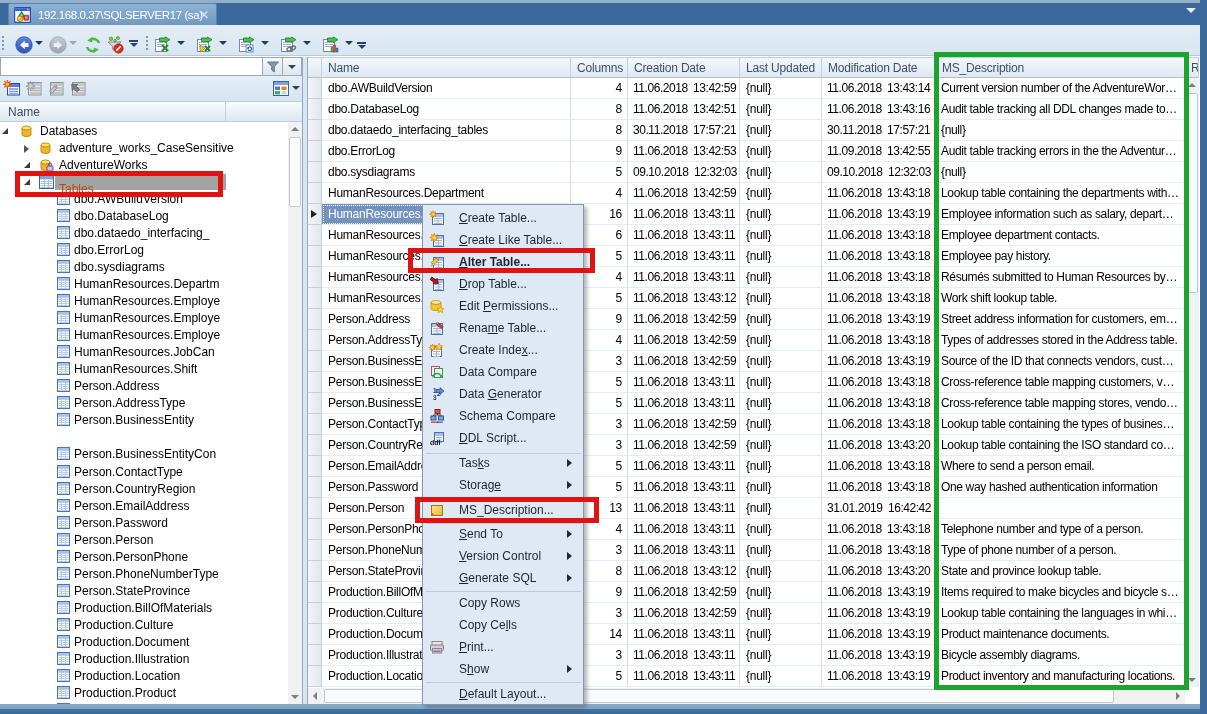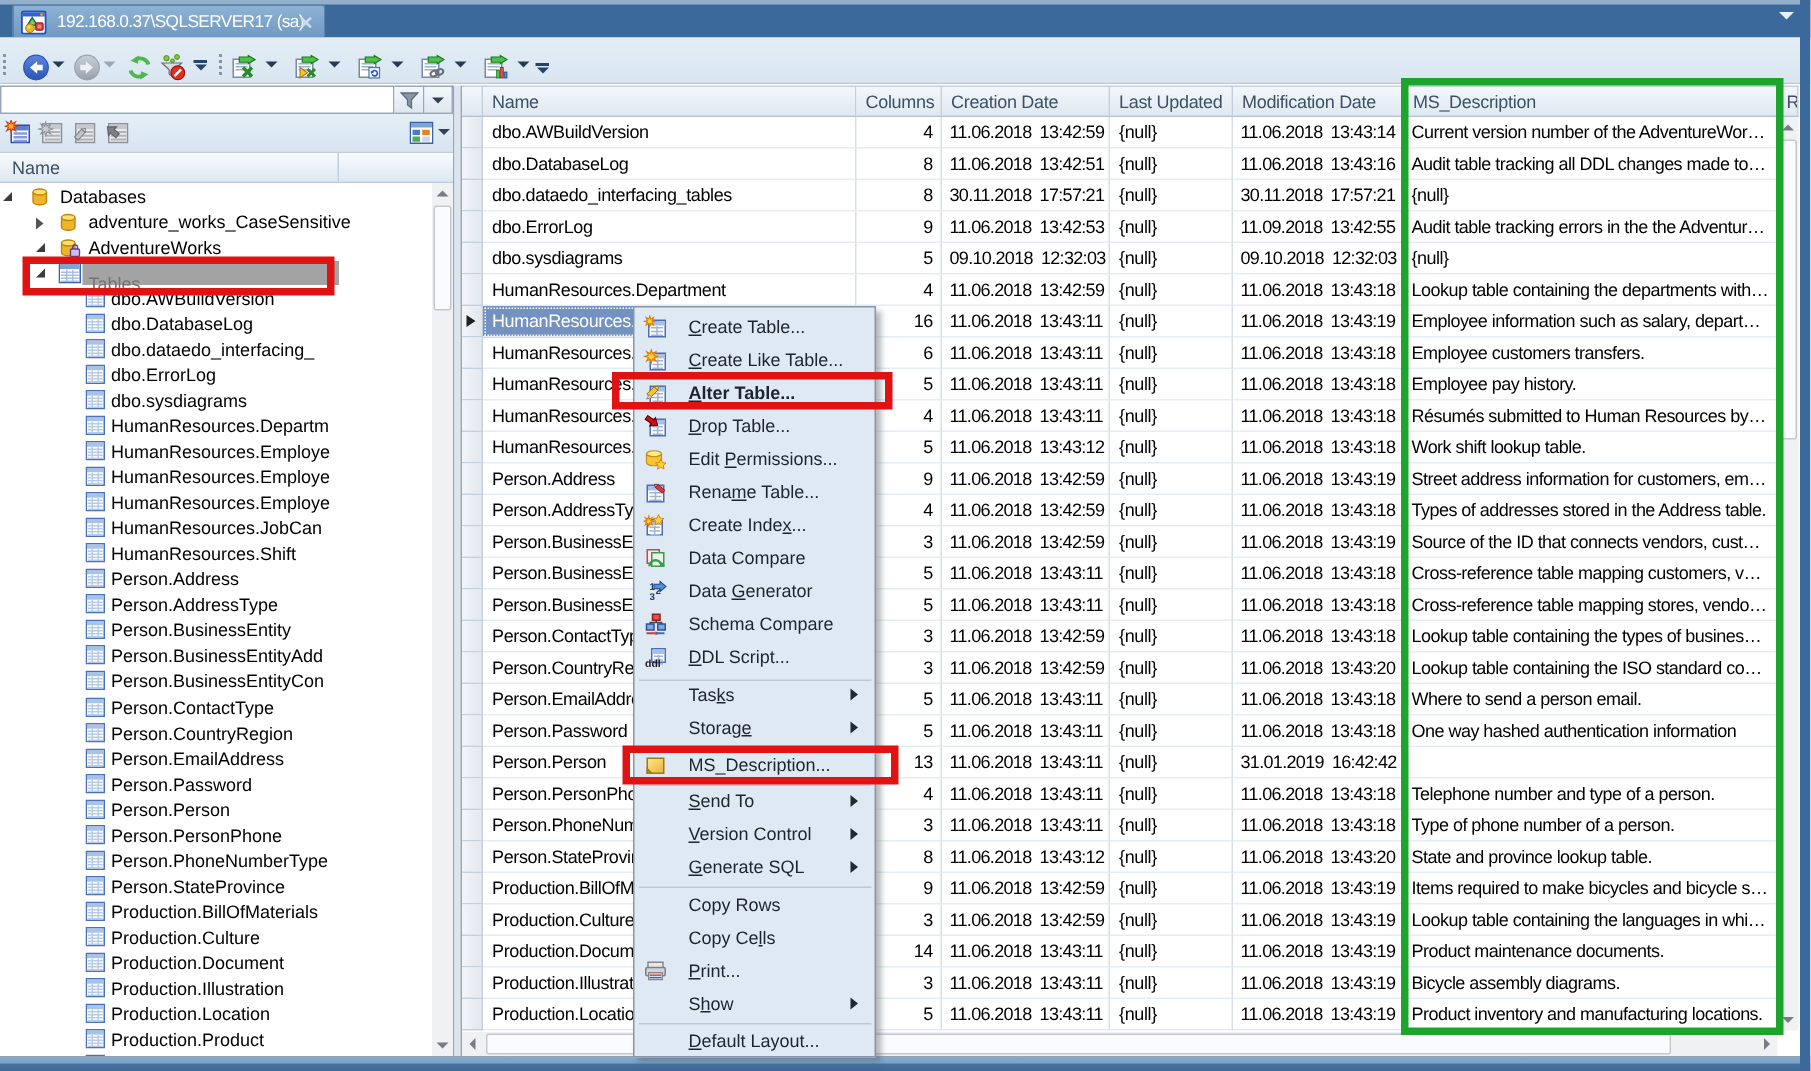--- a/index.html
+++ b/index.html
@@ -347,21 +347,21 @@
           <rect x="1" y="1" width="13" height="3.4" fill="#7fa3d8"></rect>
           <g stroke="#a8bede" stroke-width="1">
             <line x1="1.5" y1="6.5" x2="13.5" y2="6.5"></line>
             <line x1="1.5" y1="8.5" x2="13.5" y2="8.5"></line>
             <line x1="1.5" y1="10.5" x2="13.5" y2="10.5"></line>
             <line x1="1.5" y1="12.5" x2="13.5" y2="12.5"></line>
             <line x1="5.5" y1="5" x2="5.5" y2="13"></line>
             <line x1="9.5" y1="5" x2="9.5" y2="13"></line>
           </g>
         </svg></div>
-      <span style="position:absolute;left:59px;top:9px;color:#737373;">Tables</span>
+      <span style="position:absolute;left:59px;top:9px;color:#c2410c;">Tables</span>
     </div>
     <div class="trow" style="top:68.20px;">
       <div style="position:absolute;left:42px;top:6px;"></div>
       <div style="position:absolute;left:57px;top:1.5px;"><svg width="13" height="13" viewBox="0 0 13 13" style="">
           <rect x="0.5" y="0.5" width="12" height="12" fill="#fff" stroke="#4a72b8"></rect>
           <rect x="1" y="1" width="11" height="2.8" fill="#a8c2e8"></rect>
           <g stroke="#b8cce8" stroke-width="1">
             <line x1="1.5" y1="5.5" x2="11.5" y2="5.5"></line>
             <line x1="1.5" y1="7.5" x2="11.5" y2="7.5"></line>
             <line x1="1.5" y1="9.5" x2="11.5" y2="9.5"></line>
@@ -572,36 +572,20 @@
           <g stroke="#b8cce8" stroke-width="1">
             <line x1="1.5" y1="5.5" x2="11.5" y2="5.5"></line>
             <line x1="1.5" y1="7.5" x2="11.5" y2="7.5"></line>
             <line x1="1.5" y1="9.5" x2="11.5" y2="9.5"></line>
             <line x1="1.5" y1="11.5" x2="11.5" y2="11.5"></line>
             <line x1="4.5" y1="4" x2="4.5" y2="12"></line>
             <line x1="8.5" y1="4" x2="8.5" y2="12"></line>
           </g>
         </svg></div>
       <span style="position:absolute;left:74px;top:1.5px;">Person.BusinessEntity</span>
-    </div>
-    <div class="trow" style="top:306.90px;">
-      <div style="position:absolute;left:42px;top:6px;"></div>
-      <div style="position:absolute;left:57px;top:1.5px;"><svg width="13" height="13" viewBox="0 0 13 13" style="">
-          <rect x="0.5" y="0.5" width="12" height="12" fill="#fff" stroke="#4a72b8"></rect>
-          <rect x="1" y="1" width="11" height="2.8" fill="#a8c2e8"></rect>
-          <g stroke="#b8cce8" stroke-width="1">
-            <line x1="1.5" y1="5.5" x2="11.5" y2="5.5"></line>
-            <line x1="1.5" y1="7.5" x2="11.5" y2="7.5"></line>
-            <line x1="1.5" y1="9.5" x2="11.5" y2="9.5"></line>
-            <line x1="1.5" y1="11.5" x2="11.5" y2="11.5"></line>
-            <line x1="4.5" y1="4" x2="4.5" y2="12"></line>
-            <line x1="8.5" y1="4" x2="8.5" y2="12"></line>
-          </g>
-        </svg></div>
-      <span style="position:absolute;left:74px;top:1.5px;">Person.BusinessEntityAdd</span>
     </div>
     <div class="trow" style="top:323.95px;">
       <div style="position:absolute;left:42px;top:6px;"></div>
       <div style="position:absolute;left:57px;top:1.5px;"><svg width="13" height="13" viewBox="0 0 13 13" style="">
           <rect x="0.5" y="0.5" width="12" height="12" fill="#fff" stroke="#4a72b8"></rect>
           <rect x="1" y="1" width="11" height="2.8" fill="#a8c2e8"></rect>
           <g stroke="#b8cce8" stroke-width="1">
             <line x1="1.5" y1="5.5" x2="11.5" y2="5.5"></line>
             <line x1="1.5" y1="7.5" x2="11.5" y2="7.5"></line>
             <line x1="1.5" y1="9.5" x2="11.5" y2="9.5"></line>
@@ -919,21 +903,21 @@
 <div class="cell dt" style="left:628px;top:204px;width:112px;">11.06.2018 13:43:11</div>
 <div class="cell" style="left:740px;top:204px;width:82px;">{null}</div>
 <div class="cell dt" style="left:822px;top:204px;width:114px;">11.06.2018 13:43:19</div>
 <div class="cell desc" style="left:936px;top:204px;width:249px;">Employee information such as salary, department, and title.</div>
 <div class="rowsel" style="top:225px;"></div>
 <div class="cell" style="left:322px;top:225px;width:249px;">HumanResources.EmployeeDepartmentHistory</div>
 <div class="cell num" style="left:571px;top:225px;width:57px;">6</div>
 <div class="cell dt" style="left:628px;top:225px;width:112px;">11.06.2018 13:43:11</div>
 <div class="cell" style="left:740px;top:225px;width:82px;">{null}</div>
 <div class="cell dt" style="left:822px;top:225px;width:114px;">11.06.2018 13:43:18</div>
-<div class="cell desc" style="left:936px;top:225px;width:249px;">Employee customers transfers.</div>
+<div class="cell desc" style="left:936px;top:225px;width:249px;">Employee department contacts.</div>
 <div class="rowsel" style="top:246px;"></div>
 <div class="cell" style="left:322px;top:246px;width:249px;">HumanResources.EmployeePayHistory</div>
 <div class="cell num" style="left:571px;top:246px;width:57px;">5</div>
 <div class="cell dt" style="left:628px;top:246px;width:112px;">11.06.2018 13:43:11</div>
 <div class="cell" style="left:740px;top:246px;width:82px;">{null}</div>
 <div class="cell dt" style="left:822px;top:246px;width:114px;">11.06.2018 13:43:18</div>
 <div class="cell desc" style="left:936px;top:246px;width:249px;">Employee pay history.</div>
 <div class="rowsel" style="top:267px;"></div>
 <div class="cell" style="left:322px;top:267px;width:249px;">HumanResources.JobCandidate</div>
 <div class="cell num" style="left:571px;top:267px;width:57px;">4</div>

